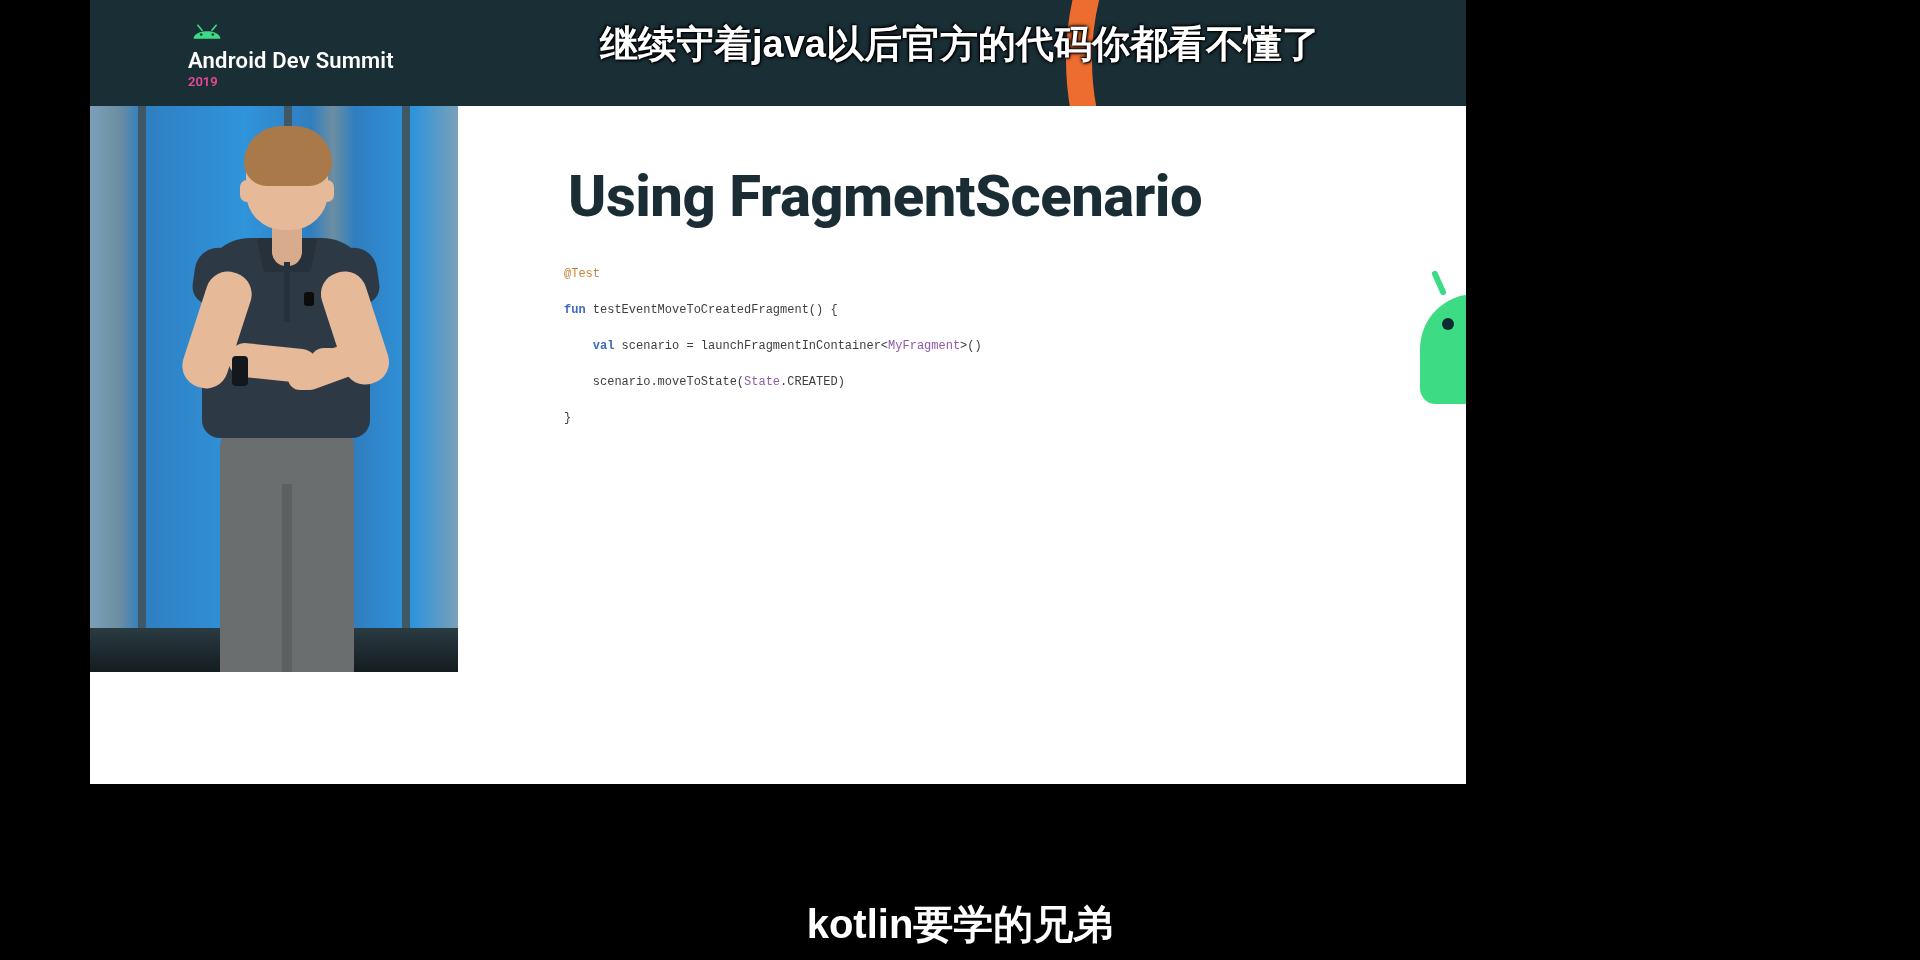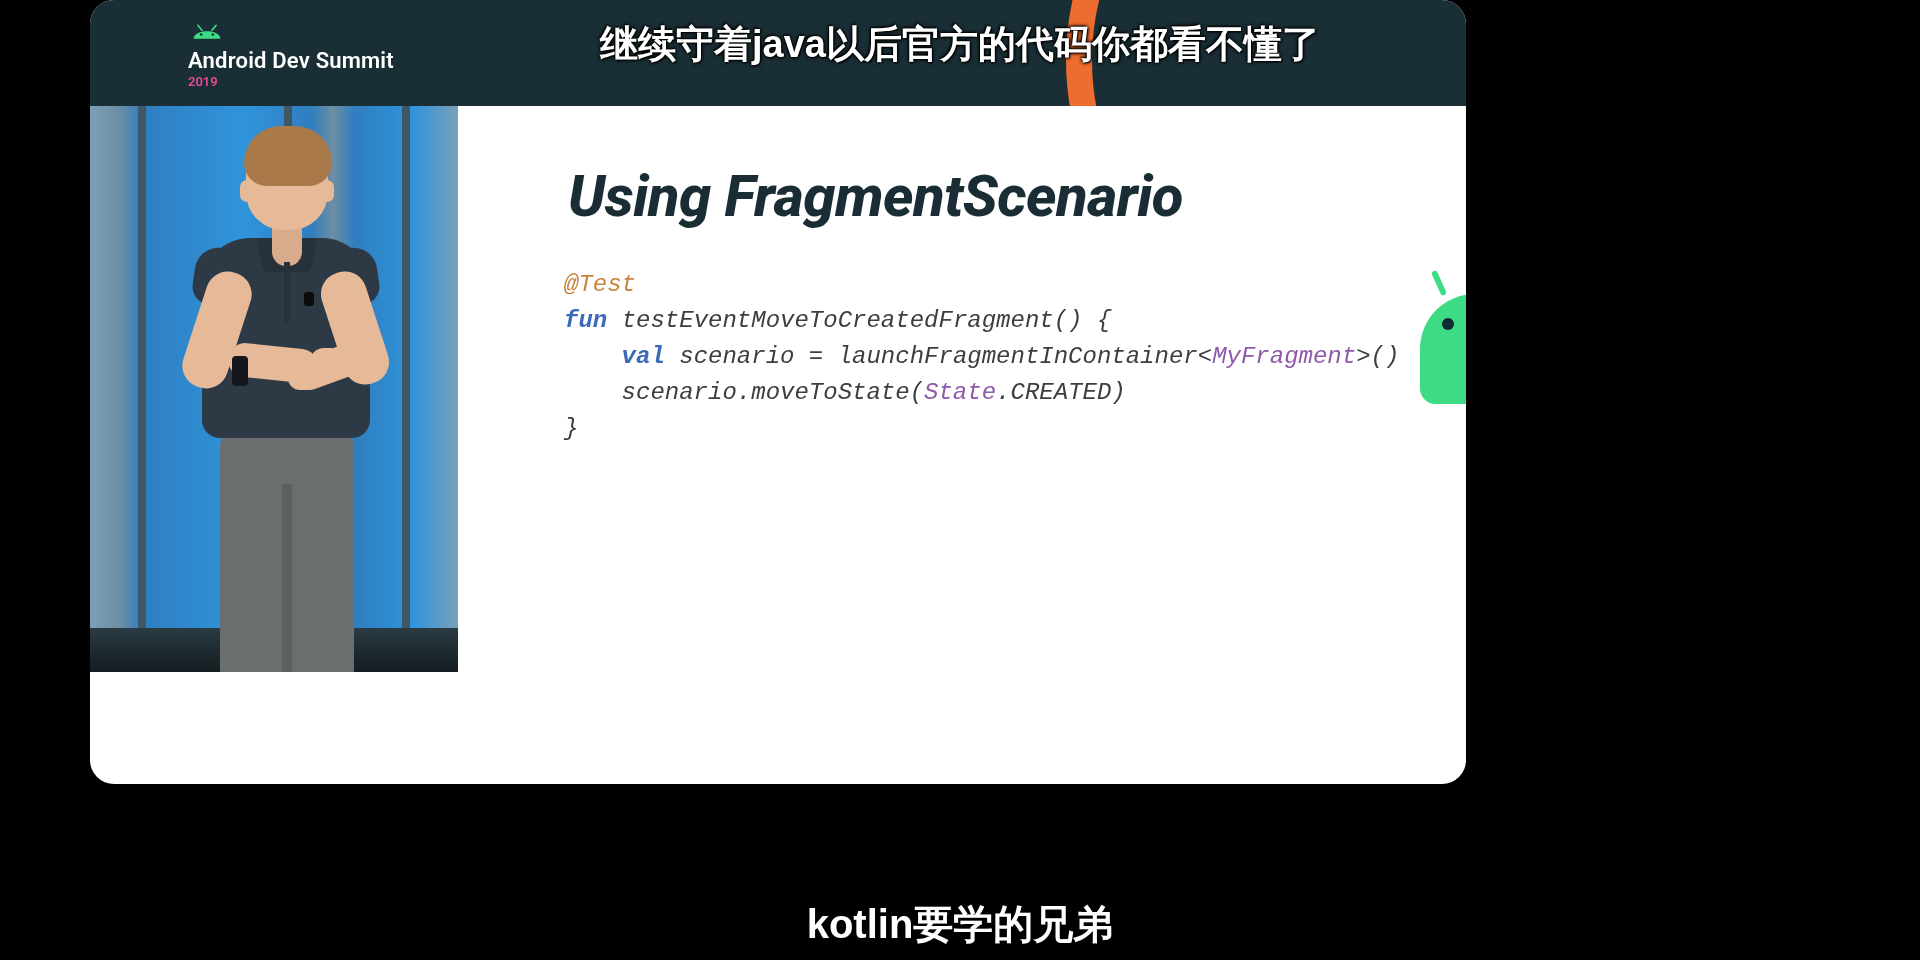--- a/index.html
+++ b/index.html
@@ -14,21 +14,20 @@
   }
 
   .frame {
     position: absolute;
     left: 90px;
     top: 0;
     width: 1376px;
     height: 784px;
     background: #fff;
     overflow: hidden;
-    border-radius: 24px;
   }
 
   
   .header-band {
     position: absolute;
     left: 0; top: 0; width: 100%;
     height: 106px;
     background: #1a2e35;
   }
   .android-logo {
@@ -153,41 +152,39 @@
   }
 
   
   .slide {
     position: absolute;
     left: 368px;
     top: 106px;
     right: 0;
     bottom: 112px; 
     background: #ffffff;
-    font-style: italic;
   }
   .slide-title {
     position: absolute;
     left: 110px;
     top: 56px;
     font-size: 58px;
     font-weight: 800;
     letter-spacing: -0.5px;
     color: #1b2d34;
   }
   .code-block {
     position: absolute;
     left: 106px;
     top: 150px;
     font-family: "SFMono-Regular", Consolas, "Liberation Mono", Menlo, monospace;
-    font-size: 24px;
+    font-size: 12px;
     line-height: 36px;
     color: #3b3f42;
     white-space: pre;
-    margin-top: 11px;
   }
   .tok-ann   { color: #c9843d; }
   .tok-kw    { color: #3b6bb8; font-weight: 600; }
   .tok-fn    { color: #3b3f42; }
   .tok-type  { color: #8f5aa8; }
   .tok-plain { color: #3b3f42; }
 
   
   .android-peek {
     position: absolute;

